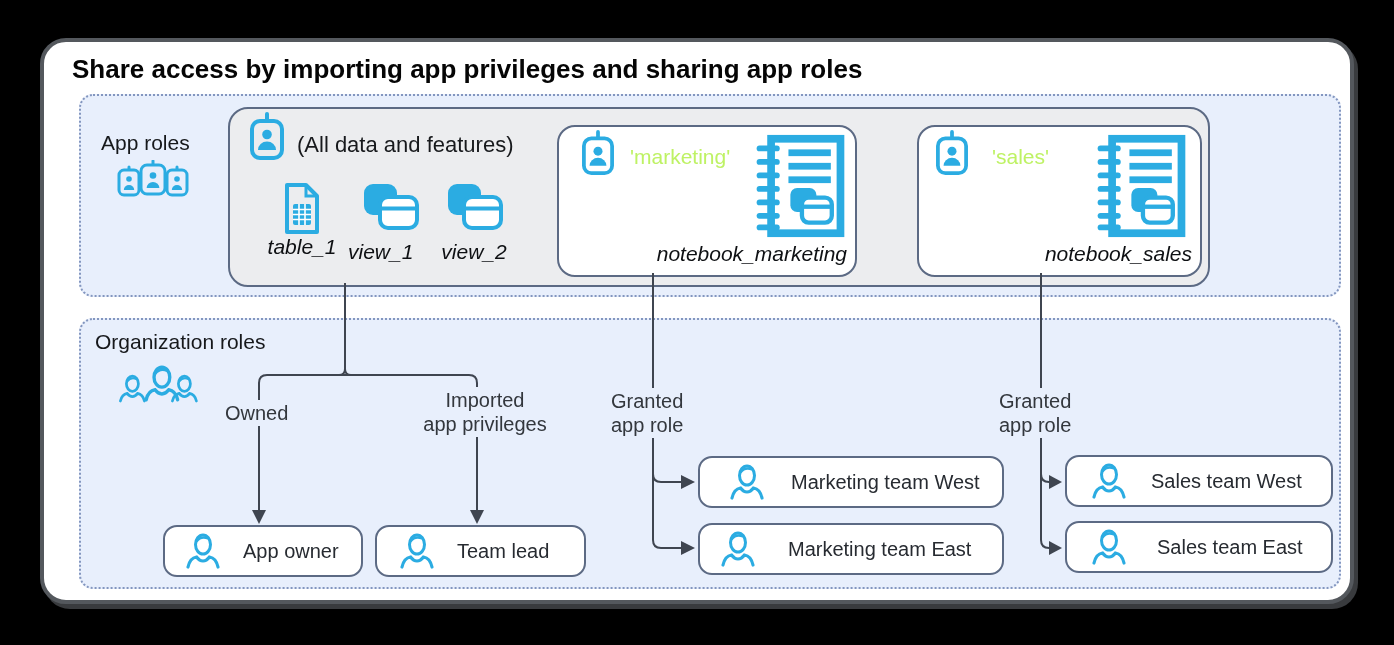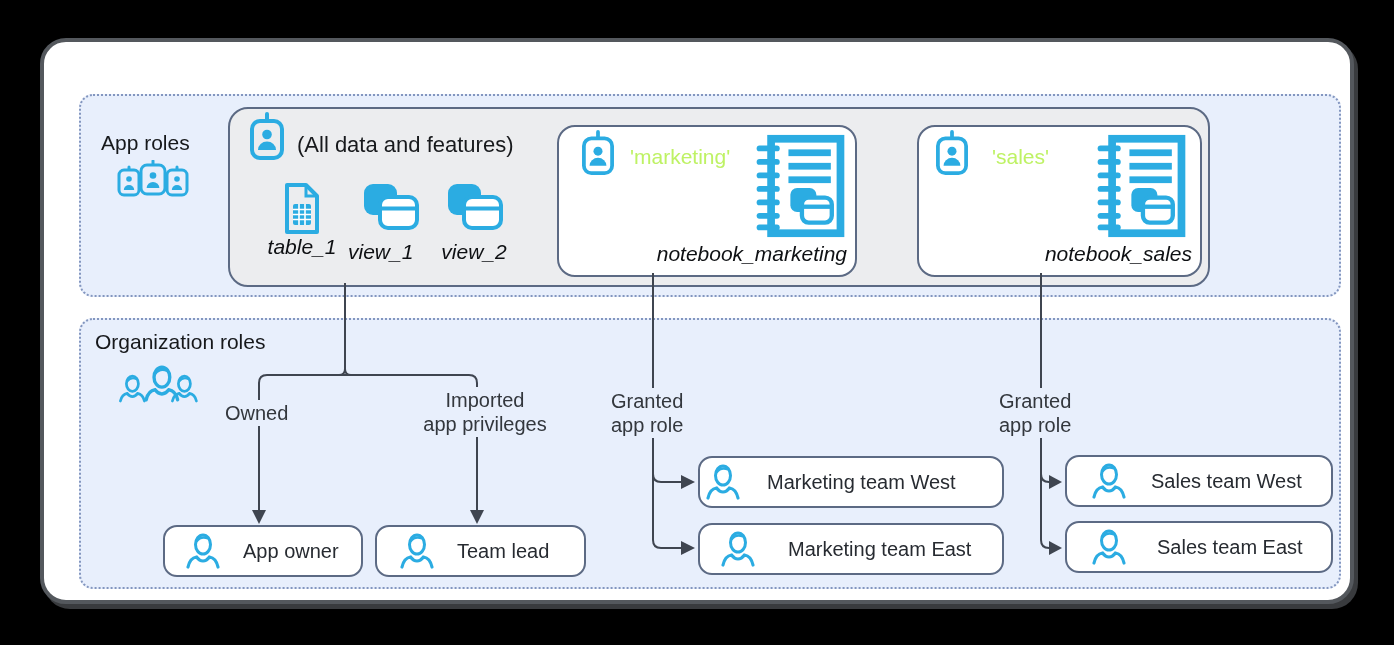--- a/index.html
+++ b/index.html
@@ -39,20 +39,21 @@
   .org-box .txt{font-size:20px;color:#272B31;}
   .connectors{position:absolute;left:0;top:0;z-index:40;pointer-events:none;}
   .icon{display:block;}
 </style>
 </head>
 <body>
 
 <div class="stage">
   <div class="card"></div>
 
+  <div class="title">Share access by importing app privileges and sharing app roles</div>
 
   <div class="section" id="app-roles-section"></div>
   <div class="section-label" style="left:101px;top:131px;">App roles</div>
 
   <svg class="abs icon" style="left:116px;top:160px;" width="74" height="40" viewBox="0 0 74 40">
     <g stroke="#2BACE2" fill="none" stroke-width="3">
       <path d="M13 7 V10" stroke-linecap="round"></path>
       <rect x="3" y="10" width="20" height="25" rx="5" fill="#E8EFFC"></rect>
       <path d="M61 7 V10" stroke-linecap="round"></path>
       <rect x="51" y="10" width="20" height="25" rx="5" fill="#E8EFFC"></rect>
@@ -230,21 +231,21 @@
     <svg class="icon" width="36" height="40" viewBox="0 0 36 40">
       <g stroke="#2BACE2" fill="none">
         <ellipse cx="18" cy="13.5" rx="7.5" ry="9.5" stroke-width="3"></ellipse>
         <path d="M11.5 10.5 Q16 4.5 23 7.5" stroke-width="2.4"></path>
         <path d="M3 36 Q5 27 11.5 26 Q14.5 30 18 30 Q21.5 30 24.5 26 Q31 27 33 36" stroke-width="3.2" stroke-linecap="round"></path>
       </g>
     </svg>
     <span class="txt">Team lead</span>
   </div>
 
-  <div class="org-box" style="left:698px;top:456px;width:306px;height:52px;padding-left:5px;gap:26px;">
+  <div class="org-box" style="left:698px;top:456px;width:306px;height:52px;padding-left:29px;gap:26px;">
     <svg class="icon" width="36" height="40" viewBox="0 0 36 40">
       <g stroke="#2BACE2" fill="none">
         <ellipse cx="18" cy="13.5" rx="7.5" ry="9.5" stroke-width="3"></ellipse>
         <path d="M11.5 10.5 Q16 4.5 23 7.5" stroke-width="2.4"></path>
         <path d="M3 36 Q5 27 11.5 26 Q14.5 30 18 30 Q21.5 30 24.5 26 Q31 27 33 36" stroke-width="3.2" stroke-linecap="round"></path>
       </g>
     </svg>
     <span class="txt">Marketing team West</span>
   </div>
 

